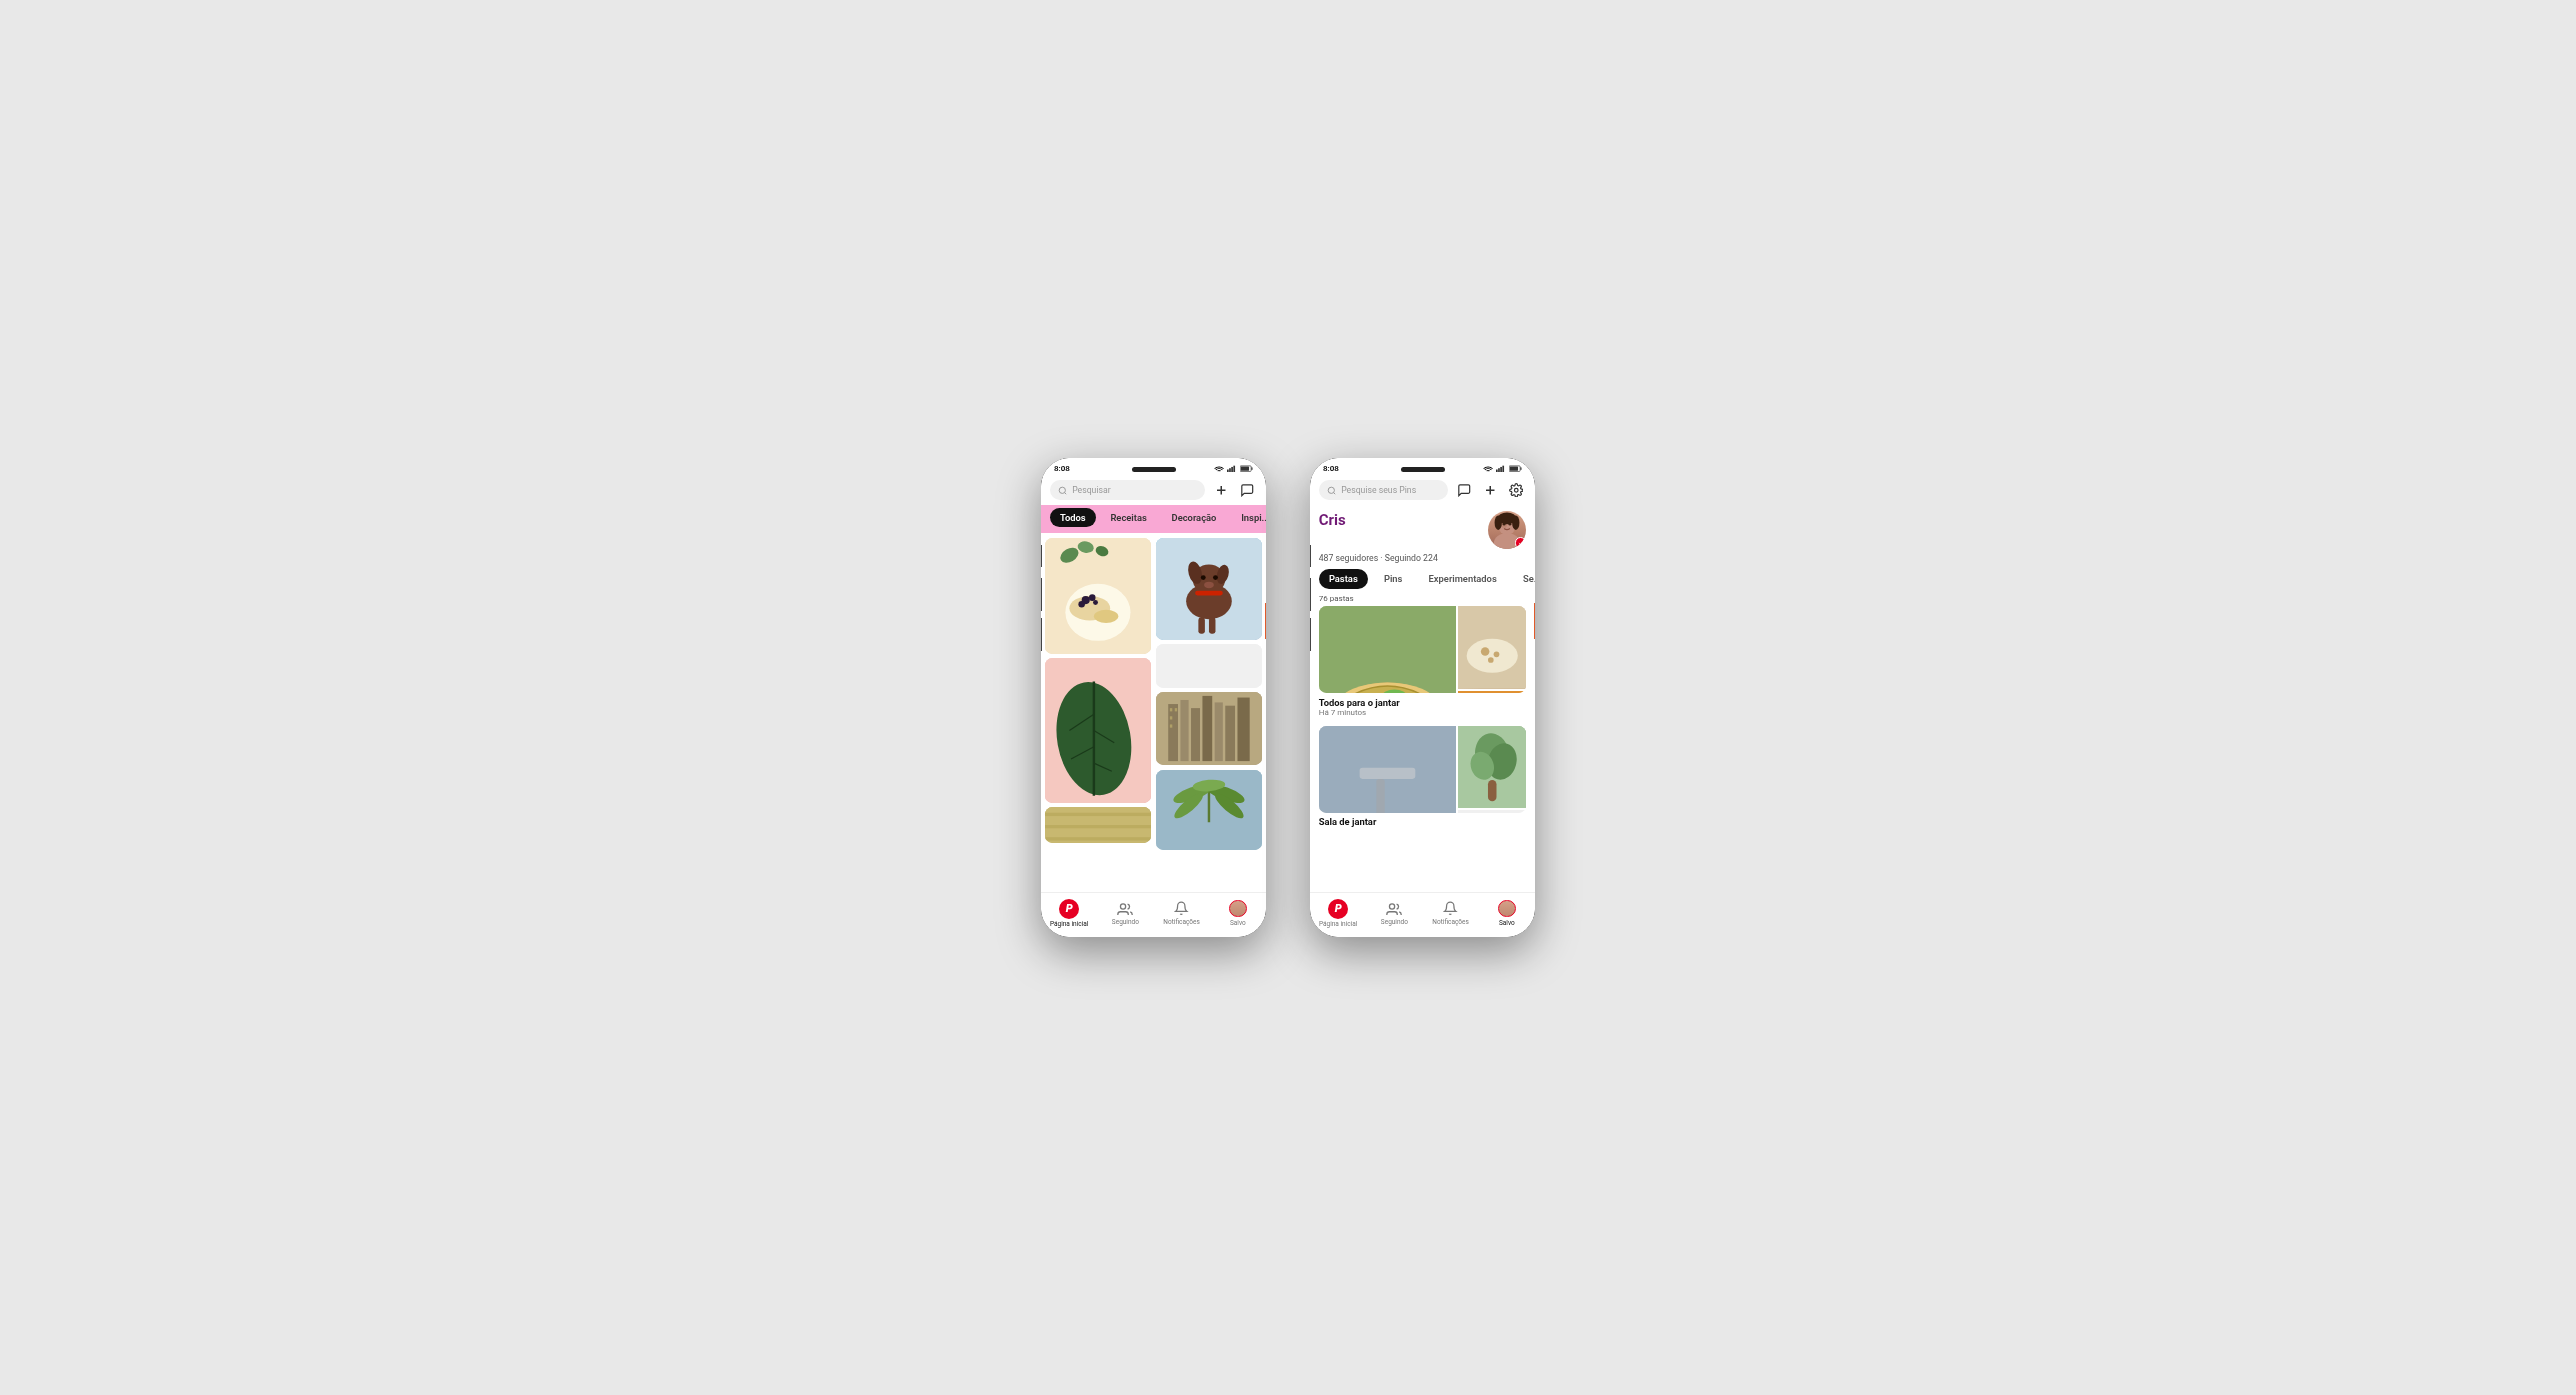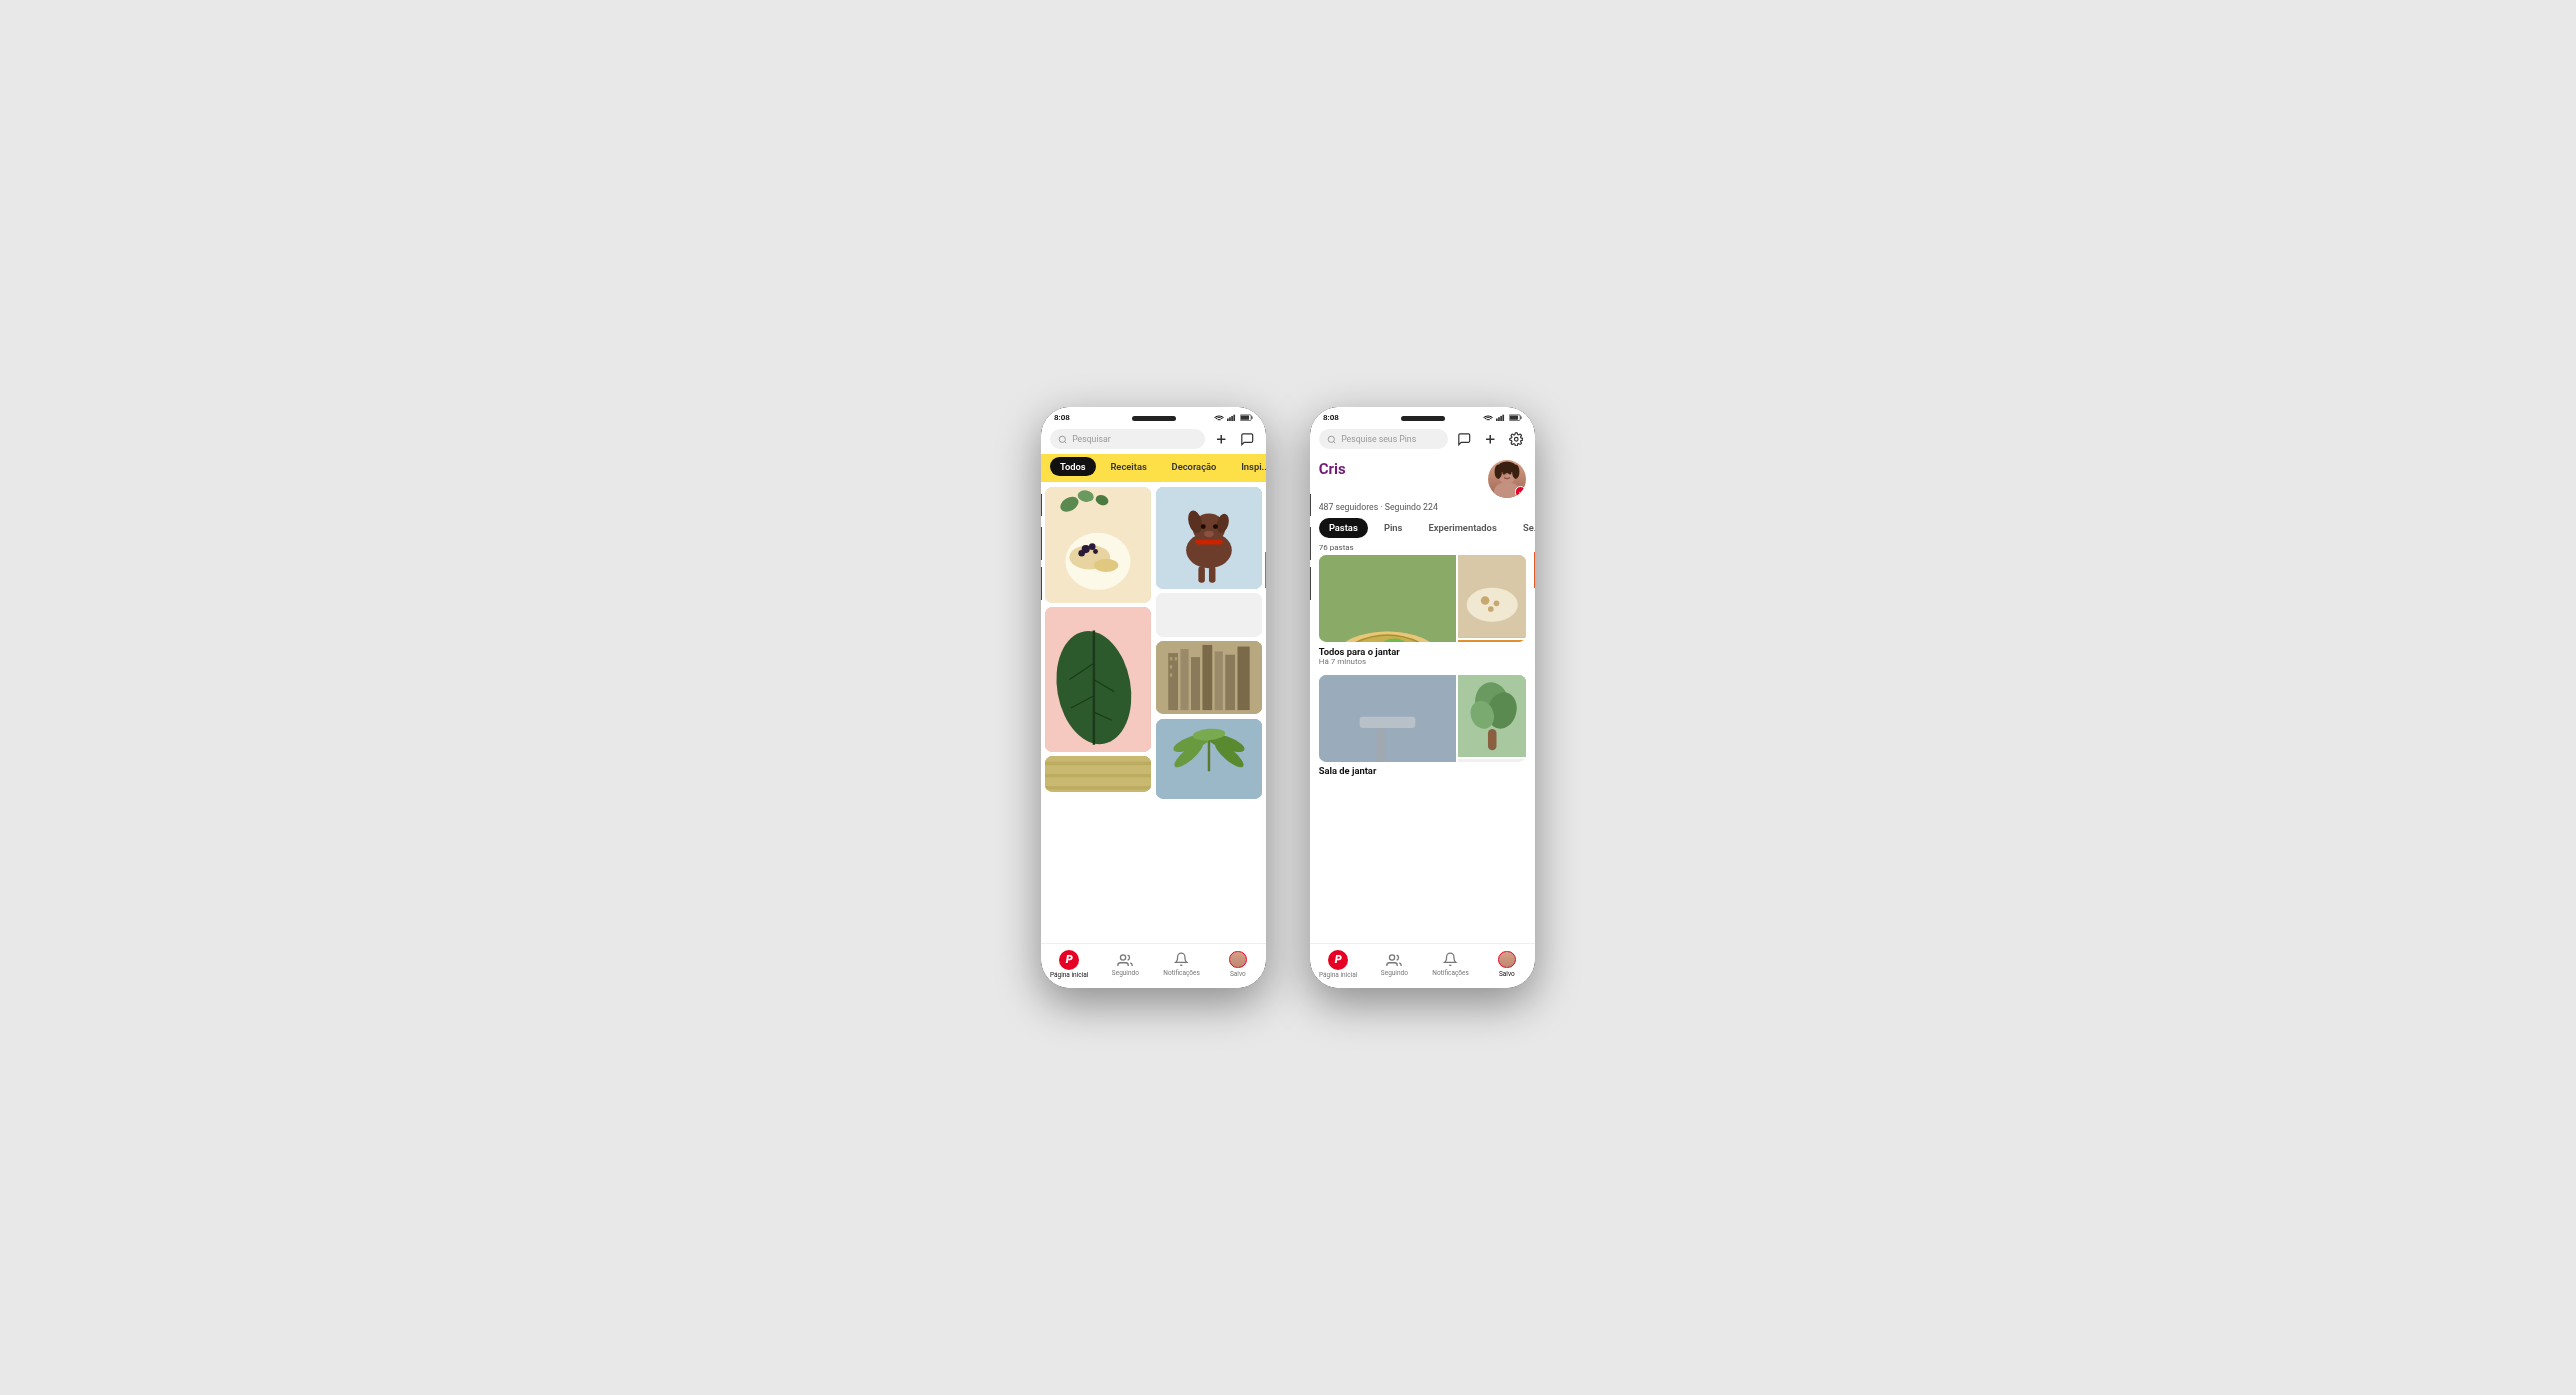--- a/index.html
+++ b/index.html
@@ -10,21 +10,21 @@
       align-items: center;
       min-height: 100vh;
       font-family: -apple-system, BlinkMacSystemFont, 'Segoe UI', Roboto, sans-serif;
       gap: 44px;
       padding: 29px;
     }
 
     
     .phone {
       width: 225px;
-      height: 581px;
+      height: 479px;
       background: #111;
       border-radius: 29px;
       position: relative;
       box-shadow: 0 14.5px 44px rgba(0,0,0,0.4), inset 0 0 0 1.5px #333;
       overflow: hidden;
     }
     .phone::before {
       content: '';
       position: absolute;
       top: 8.7px;
@@ -135,21 +135,21 @@
       font-size: 13px;
       color: #333;
       cursor: pointer;
     }
 
     
     .tabs-row {
       display: flex;
       padding: 2.9px 8.7px 5.8px;
       gap: 4.4px;
-      background: #fde047;
+      background: #f9a8d4;
       flex-shrink: 0;
       overflow: hidden;
     }
     .tab {
       padding: 4.4px 10.2px;
       border-radius: 14.5px;
       font-size: 9.4px;
       font-weight: 600;
       cursor: pointer;
       white-space: nowrap;

